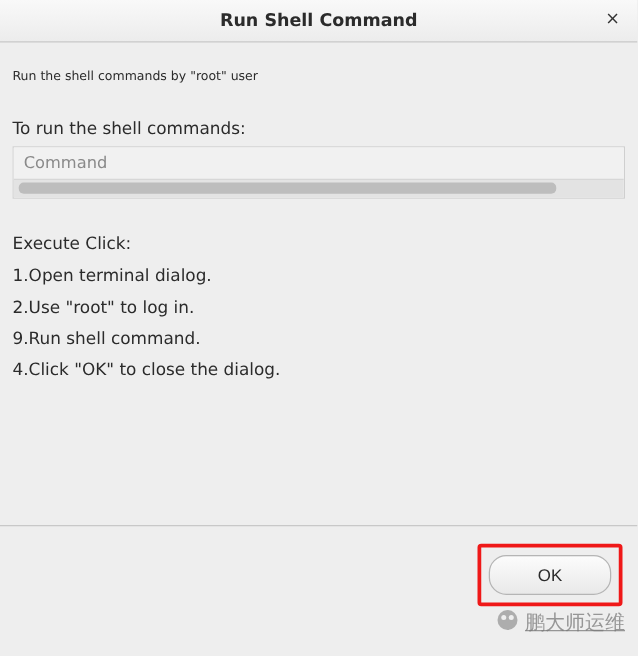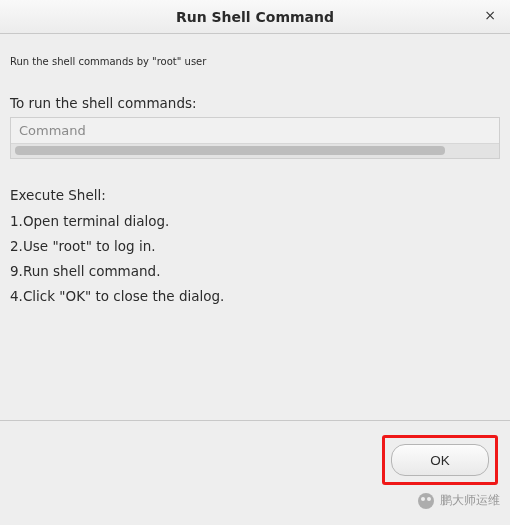--- a/index.html
+++ b/index.html
@@ -121,24 +121,25 @@
     border-radius: 14px;
     font-size: 13.5px;
     color: #2b2b2b;
     cursor: pointer;
   }
   .watermark {
     position: absolute;
     right: 10px;
     bottom: 16px;
     display: flex;
-    align-items: flex-end;
+    align-items: flex-start;
     gap: 6px;
     color: rgba(120,120,120,0.75);
-    font-size: 12px;
+    font-size: 16px;
+    text-decoration: underline;
   }
   .wm-icon {
     width: 16px;
     height: 16px;
     border-radius: 50%;
     background: rgba(120,120,120,0.55);
     position: relative;
   }
   .wm-icon::before, .wm-icon::after {
     content: "";
@@ -165,21 +166,21 @@
 
   <div class="label-run">To run the shell commands:</div>
 
   <div class="table-wrap">
     <div class="table-header">Command</div>
     <div class="hscroll">
       <div class="hscroll-thumb"></div>
     </div>
   </div>
 
-  <div class="exec-label">Execute Shell:</div>
+  <div class="exec-label">Execute Click:</div>
   <div class="steps">
     <div class="step">1.Open terminal dialog.</div>
     <div class="step">2.Use "root" to log in.</div>
     <div class="step">9.Run shell command.</div>
     <div class="step">4.Click "OK" to close the dialog.</div>
   </div>
 </div>
 
 <div class="footer">
   <div class="ok-highlight">

